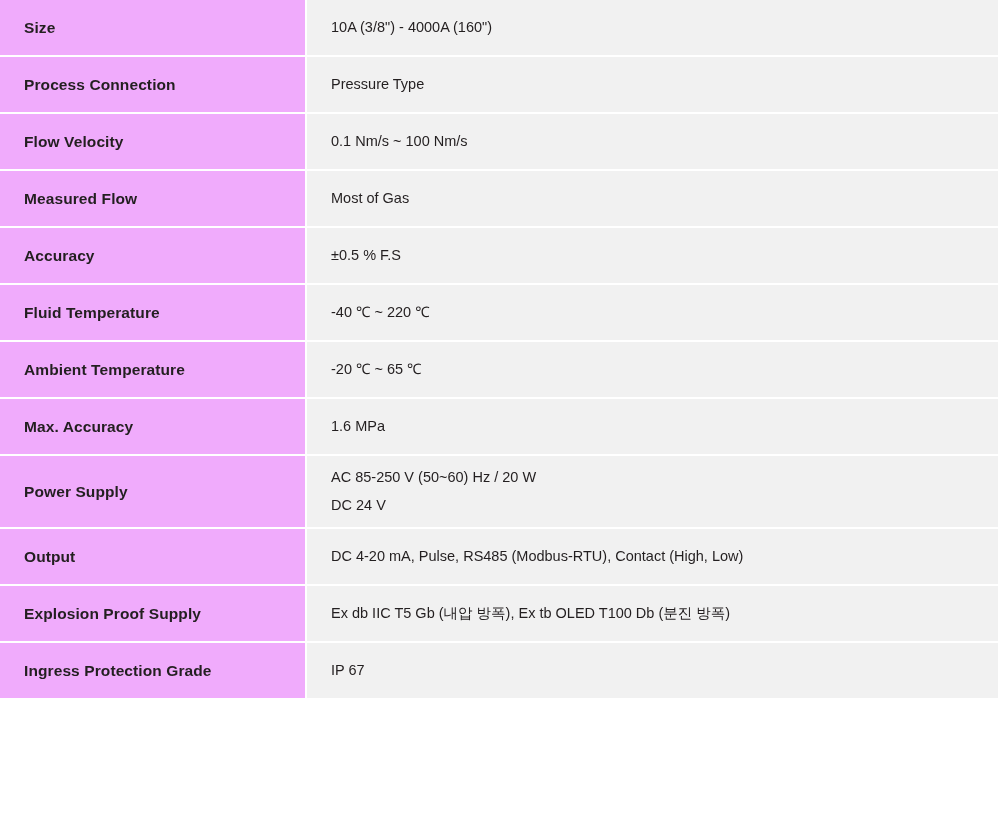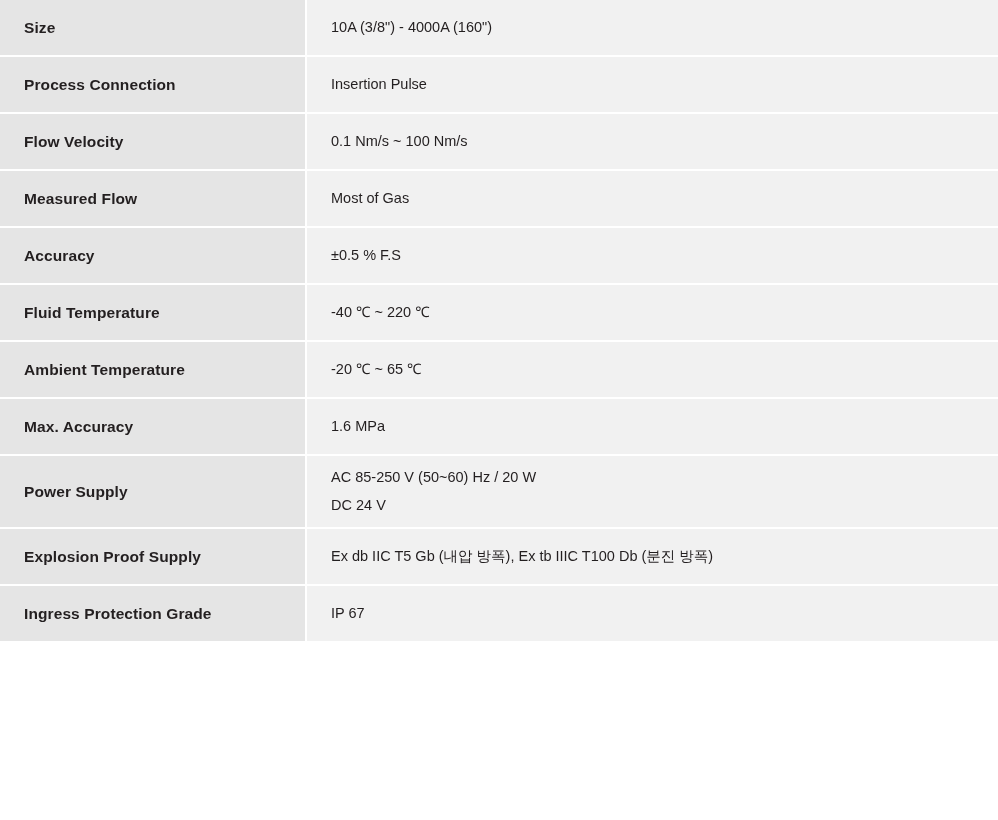--- a/index.html
+++ b/index.html
@@ -24,21 +24,21 @@
 
   .spec-table tr {
     border-bottom: 1px solid #ffffff;
   }
   .spec-table td {
     padding: 0;
     vertical-align: middle;
     border-bottom: 2px solid #ffffff;
   }
   td.label-cell {
-    background: #e5e5e5;
+    background: #f0abfc;
     font-size: 15.5px;
     font-weight: bold;
     color: #231f20;
     padding: 8px 8px 8px 24px;
     letter-spacing: 0.1px;
     border-right: 2px solid #ffffff;
   }
   td.value-cell {
     background: #f1f1f1;
     font-size: 14.5px;
@@ -62,21 +62,21 @@
   <tbody>
       <tr class="row-h1">
         <td class="label-cell">Size</td>
         <td class="value-cell">
           <div class="line">10A (3/8") - 4000A (160")</div>
         </td>
       </tr>
       <tr class="row-h1">
         <td class="label-cell">Process Connection</td>
         <td class="value-cell">
-          <div class="line">Insertion Pulse</div>
+          <div class="line">Pressure Type</div>
         </td>
       </tr>
       <tr class="row-h1">
         <td class="label-cell">Flow Velocity</td>
         <td class="value-cell">
           <div class="line">0.1 Nm/s ~ 100 Nm/s</div>
         </td>
       </tr>
       <tr class="row-h1">
         <td class="label-cell">Measured Flow</td>
@@ -109,23 +109,29 @@
         </td>
       </tr>
       <tr class="row-h2">
         <td class="label-cell">Power Supply</td>
         <td class="value-cell">
           <div class="line">AC 85-250 V (50~60) Hz / 20 W</div>
           <div class="line">DC 24 V</div>
         </td>
       </tr>
       <tr class="row-h1">
+        <td class="label-cell">Output</td>
+        <td class="value-cell">
+          <div class="line"> DC 4-20 mA, Pulse, RS485 (Modbus-RTU), Contact (High, Low)</div>
+        </td>
+      </tr>
+      <tr class="row-h1">
         <td class="label-cell">Explosion Proof Supply</td>
         <td class="value-cell">
-          <div class="line">Ex db IIC T5 Gb (내압 방폭), Ex tb IIIC T100 Db (분진 방폭)</div>
+          <div class="line">Ex db IIC T5 Gb (내압 방폭), Ex tb OLED T100 Db (분진 방폭)</div>
         </td>
       </tr>
       <tr class="row-h1">
         <td class="label-cell">Ingress Protection Grade</td>
         <td class="value-cell">
           <div class="line">IP 67</div>
         </td>
       </tr>
     </tbody>
 </table>

